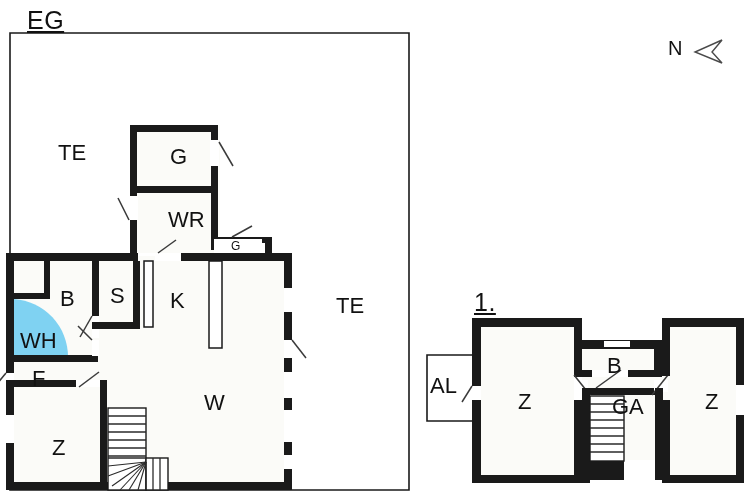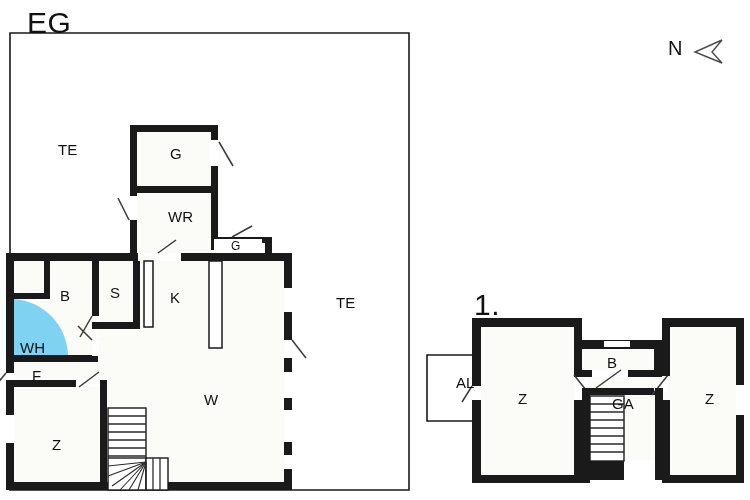--- a/index.html
+++ b/index.html
@@ -36,22 +36,22 @@
   .partition-box { fill: #ffffff; stroke: #1a1a1a; stroke-width: 1.5; }
   .compass-line { fill: none; stroke: #4a4a4a; stroke-width: 1.4; stroke-linejoin: miter; }
   .label {
     position: absolute;
     color: #111111;
     font-family: "Liberation Sans", sans-serif;
     white-space: nowrap;
     line-height: 1;
     user-select: none;
   }
-  .lbl-floor { font-size: 30px; letter-spacing: 0.5px; }
-  .lbl-room  { font-size: 15px; }
+  .lbl-floor { font-size: 25px; letter-spacing: 0.5px; text-decoration: underline; }
+  .lbl-room  { font-size: 22px; }
   .lbl-room-sm { font-size: 12px; }
   .lbl-compass { font-size: 20px; }
 </style>
 </head>
 <body>
 
 <div id="plan-root">
 
   <svg id="plan-svg" viewBox="0 0 750 500">
 
@@ -224,26 +224,26 @@
   <div class="label lbl-floor" style="left:474px; top:290px;">1.</div>
 
   <div class="label lbl-compass" style="left:668px; top:38px;">N</div>
 
   <div class="label lbl-room" style="left:58px; top:142px;">TE</div>
   <div class="label lbl-room" style="left:170px; top:146px;">G</div>
   <div class="label lbl-room" style="left:168px; top:209px;">WR</div>
   <div class="label lbl-room-sm" style="left:231px; top:240px;">G</div>
   <div class="label lbl-room" style="left:60px; top:288px;">B</div>
   <div class="label lbl-room" style="left:110px; top:285px;">S</div>
-  <div class="label lbl-room" style="left:20px; top:340px;">WH</div>
+  <div class="label lbl-room" style="left:20px; top:330px;">WH</div>
   <div class="label lbl-room" style="left:170px; top:290px;">K</div>
   <div class="label lbl-room" style="left:336px; top:295px;">TE</div>
   <div class="label lbl-room" style="left:32px; top:368px;">F</div>
   <div class="label lbl-room" style="left:204px; top:392px;">W</div>
   <div class="label lbl-room" style="left:52px; top:437px;">Z</div>
 
-  <div class="label lbl-room" style="left:456px; top:375px;">AL</div>
+  <div class="label lbl-room" style="left:430px; top:375px;">AL</div>
   <div class="label lbl-room" style="left:518px; top:391px;">Z</div>
   <div class="label lbl-room" style="left:607px; top:355px;">B</div>
   <div class="label lbl-room" style="left:612px; top:396px;text-align:center;">GA</div>
   <div class="label lbl-room" style="left:705px; top:391px;">Z</div>
 
 </div>
 
 </body></html>

